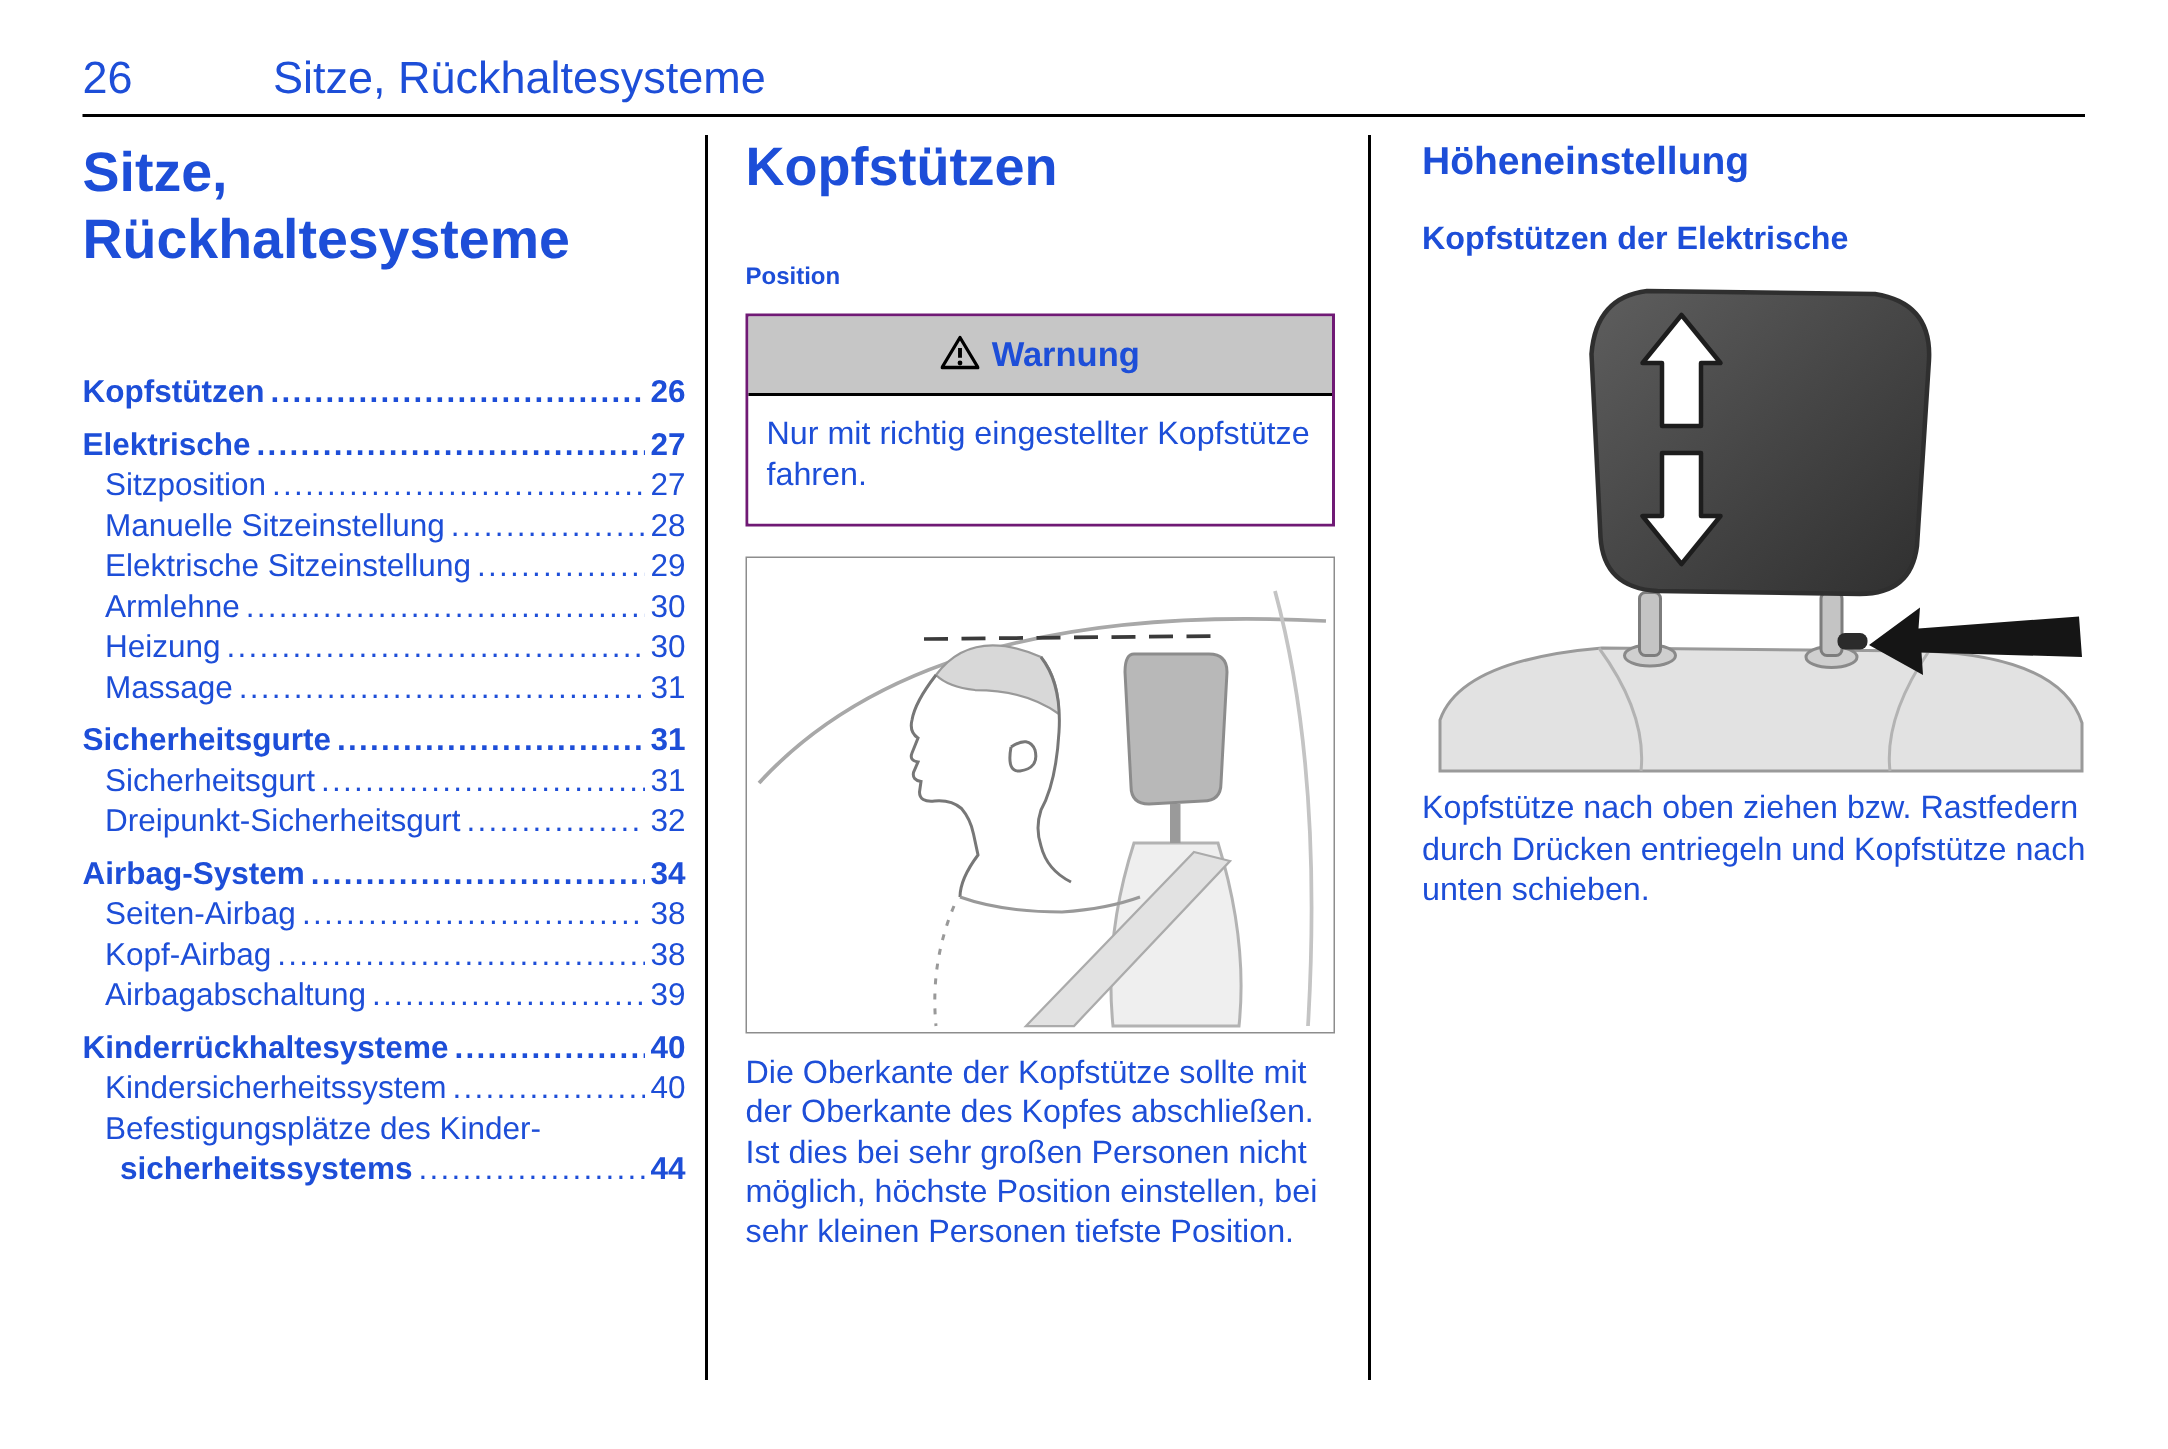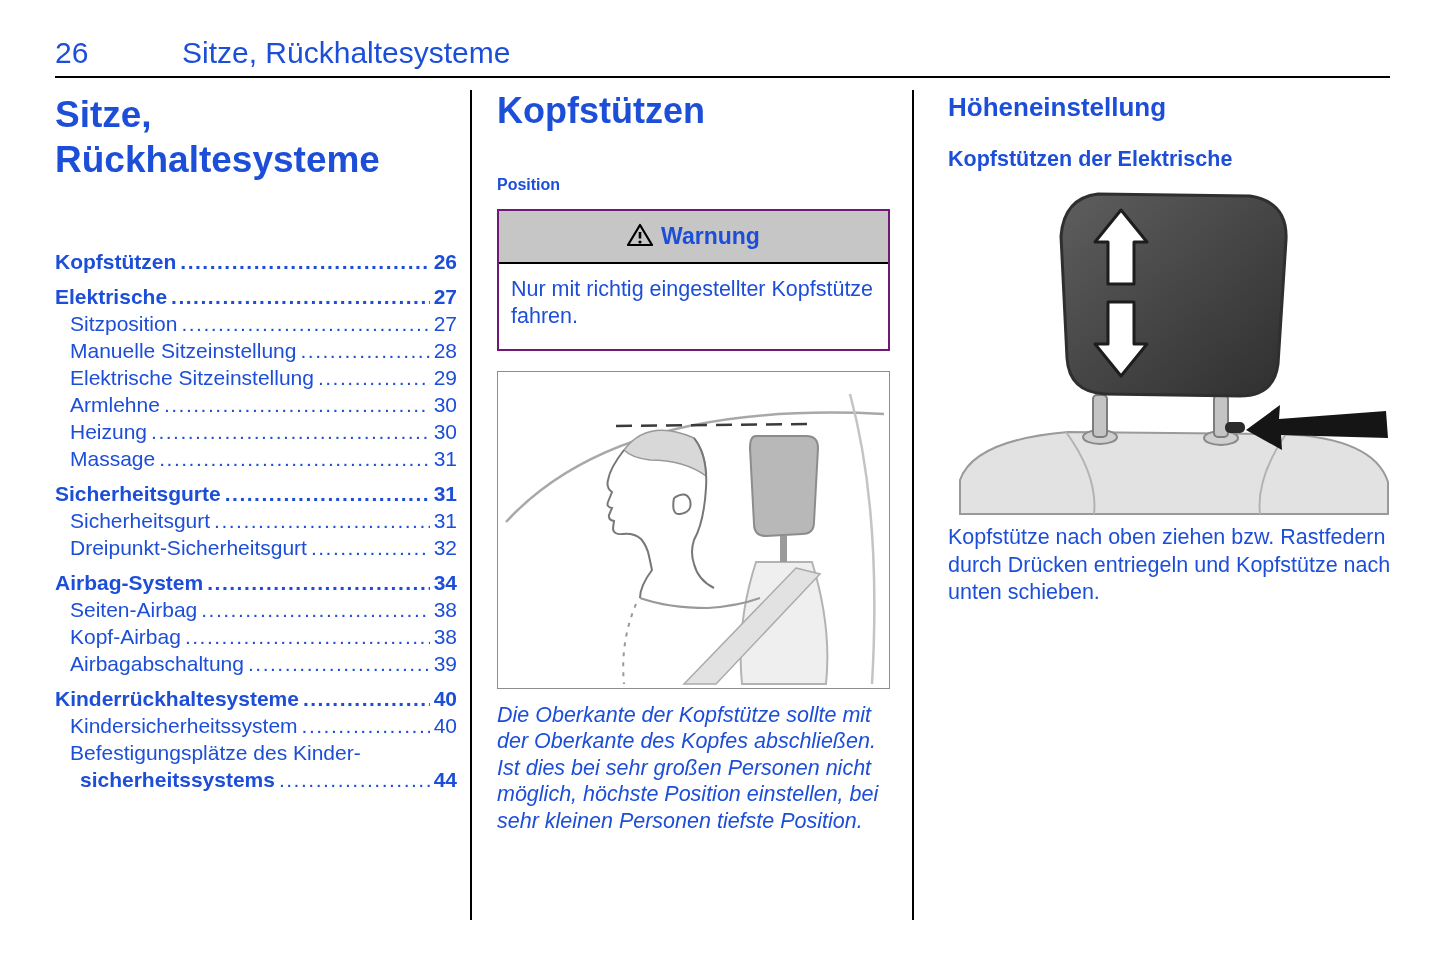--- a/index.html
+++ b/index.html
@@ -57,21 +57,21 @@
   .warning-head .wicon { vertical-align: -3px; margin-right: 8px; }
   .warning-body { padding: 12px 12px 18px 12px; font-size: 21.5px; line-height: 1.28; background: #fff; }
   .figure-frame {
     margin-top: 20px;
     width: 391px;
     height: 316px;
     border: 1px solid #8d8d8d;
     box-sizing: content-box;
     background: #fff;
   }
-  .body-text { margin-top: 13px; font-size: 21.5px; line-height: 1.23; font-style: italic; }
+  .body-text { margin-top: 13px; font-size: 21.5px; line-height: 1.23; }
 
   
   .col-right { position: absolute; left: 937px; top: 92px; width: 456px; margin-left: 11px; }
   .h2r { font-size: 26px; font-weight: bold; margin: 0; }
   .h3r { font-size: 21.5px; font-weight: bold; margin: 24px 0 0 0; }
   .figure-right { margin-top: 6px; }
   .body-text-r { margin-top: 2px; font-size: 21.5px; line-height: 1.28; }
 </style>
 </head>
 <body>

